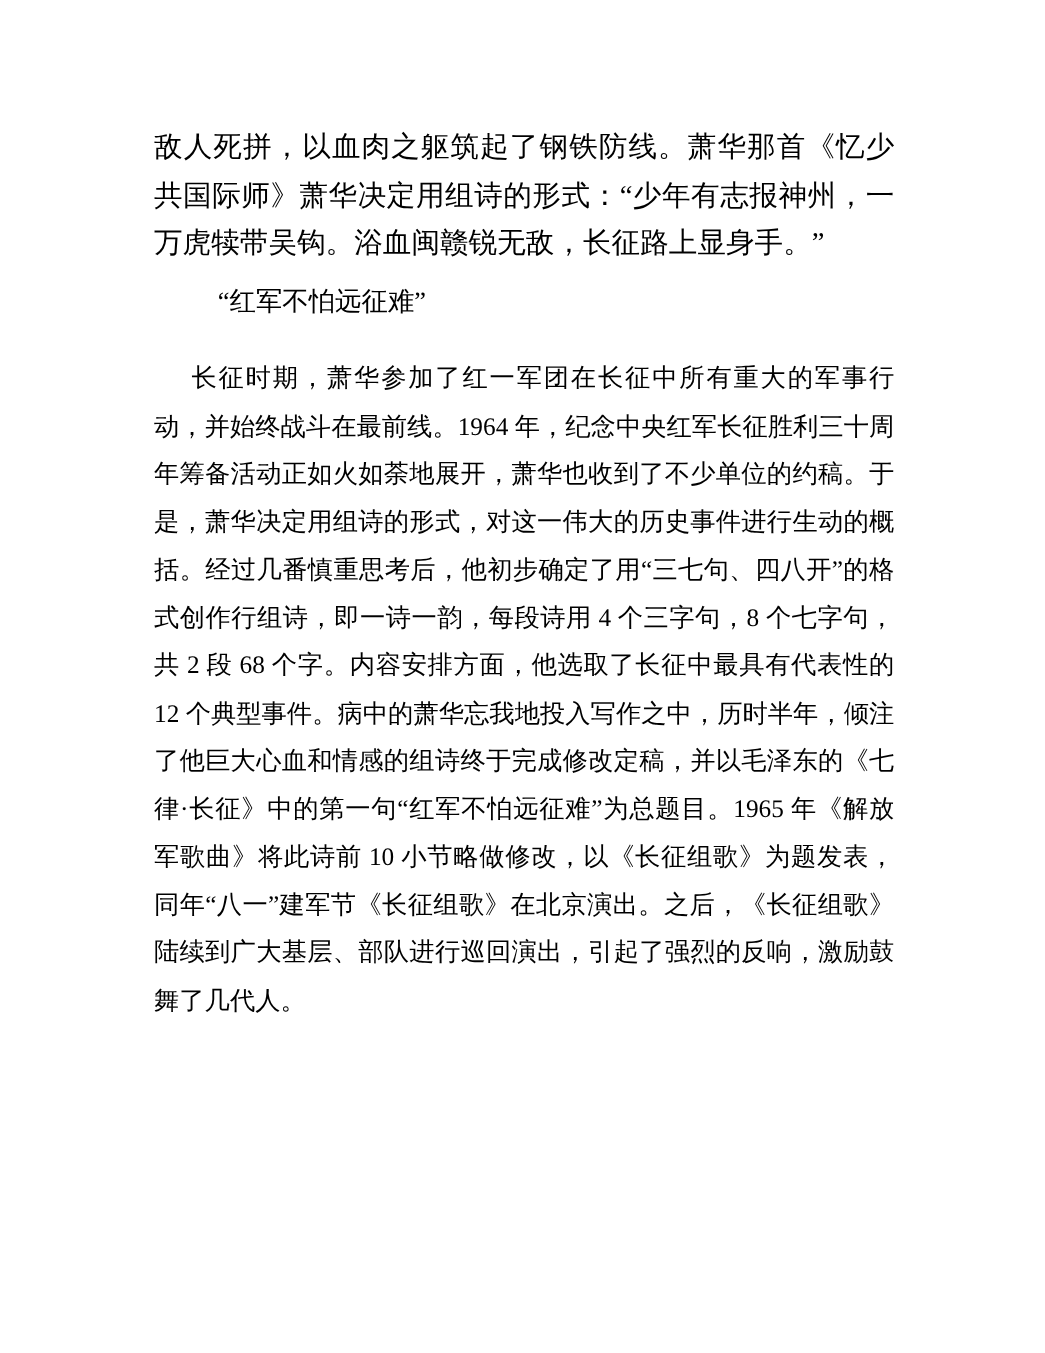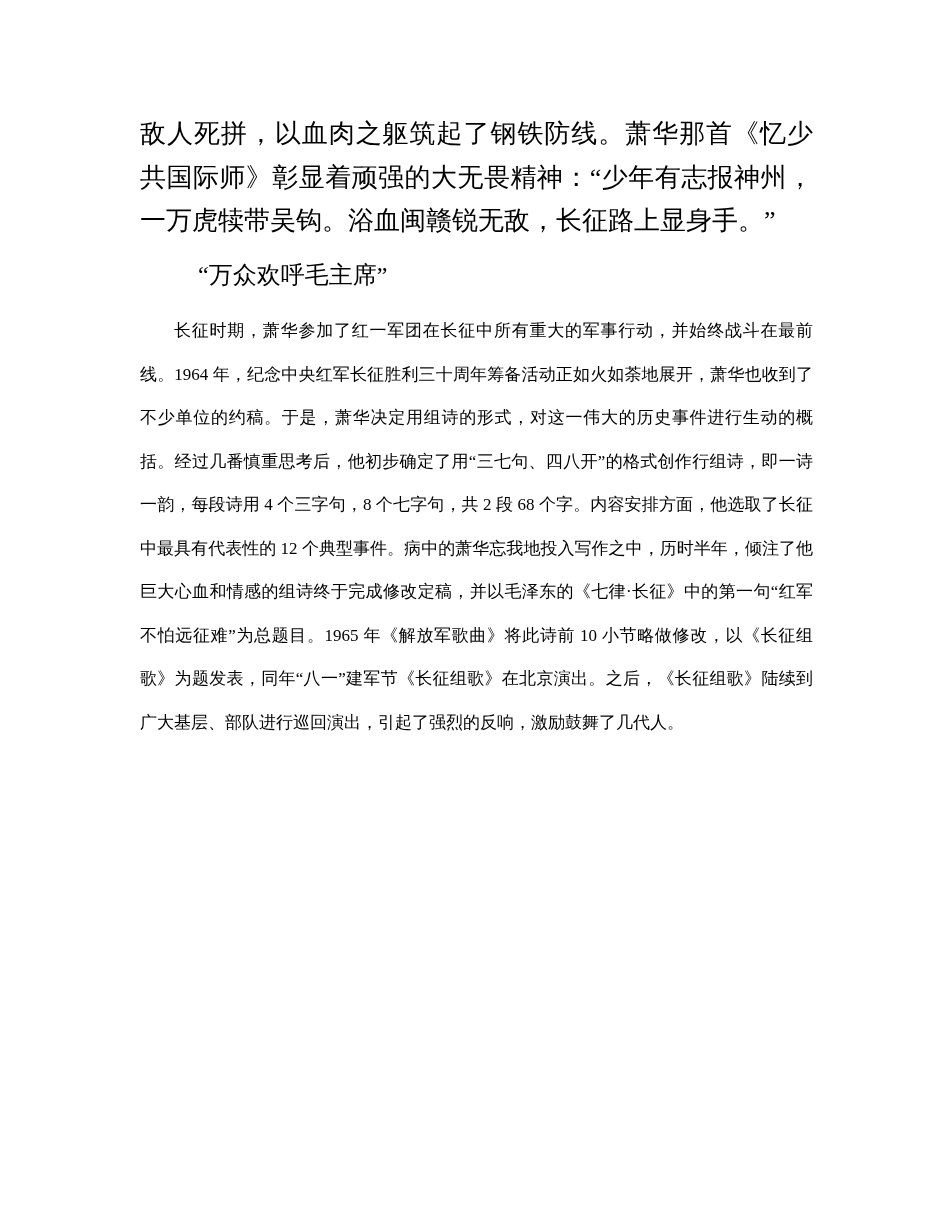--- a/index.html
+++ b/index.html
@@ -43,38 +43,38 @@
     top: 254px;
     font-size: 24px;
     line-height: 43.5px;
     text-indent: 58px;
     font-weight: normal;
     text-align: left;
     color: #000000;
   }
   
   .para-body {
-    top: 309px;
-    font-size: 17px;
+    top: 322px;
+    font-size: 23px;
     line-height: 43.5px;
     text-indent: 34px;
   }
   
   .para-closing {
     top: 755px;
     font-size: 26px;
     line-height: 43.5px;
     text-indent: 56px;
   }
 </style>
 </head>
 <body>
 
 <div class="page">
 
-  <p class="para para-lead">敌人死拼，以血肉之躯筑起了钢铁防线。萧华那首《忆少共国际师》彰显着顽强的大无畏精神：“少年有志报神州，一万虎犊带吴钩。浴血闽赣锐无敌，长征路上显身手。”</p>
+  <p class="para para-lead">敌人死拼，以血肉之躯筑起了钢铁防线。萧华那首《忆少共国际师》萧华决定用组诗的形式：“少年有志报神州，一万虎犊带吴钩。浴血闽赣锐无敌，长征路上显身手。”</p>
 
-  <h2 class="heading">“万众欢呼毛主席”</h2>
+  <h2 class="heading">“红军不怕远征难”</h2>
 
   <p class="para para-body">长征时期，萧华参加了红一军团在长征中所有重大的军事行动，并始终战斗在最前线。1964 年，纪念中央红军长征胜利三十周年筹备活动正如火如荼地展开，萧华也收到了不少单位的约稿。于是，萧华决定用组诗的形式，对这一伟大的历史事件进行生动的概括。经过几番慎重思考后，他初步确定了用“三七句、四八开”的格式创作行组诗，即一诗一韵，每段诗用 4 个三字句，8 个七字句，共 2 段 68 个字。内容安排方面，他选取了长征中最具有代表性的 12 个典型事件。病中的萧华忘我地投入写作之中，历时半年，倾注了他巨大心血和情感的组诗终于完成修改定稿，并以毛泽东的《七律·长征》中的第一句“红军不怕远征难”为总题目。1965 年《解放军歌曲》将此诗前 10 小节略做修改，以《长征组歌》为题发表，同年“八一”建军节《长征组歌》在北京演出。之后，《长征组歌》陆续到广大基层、部队进行巡回演出，引起了强烈的反响，激励鼓舞了几代人。</p>
 
 
 </div>
 
 </body></html>

